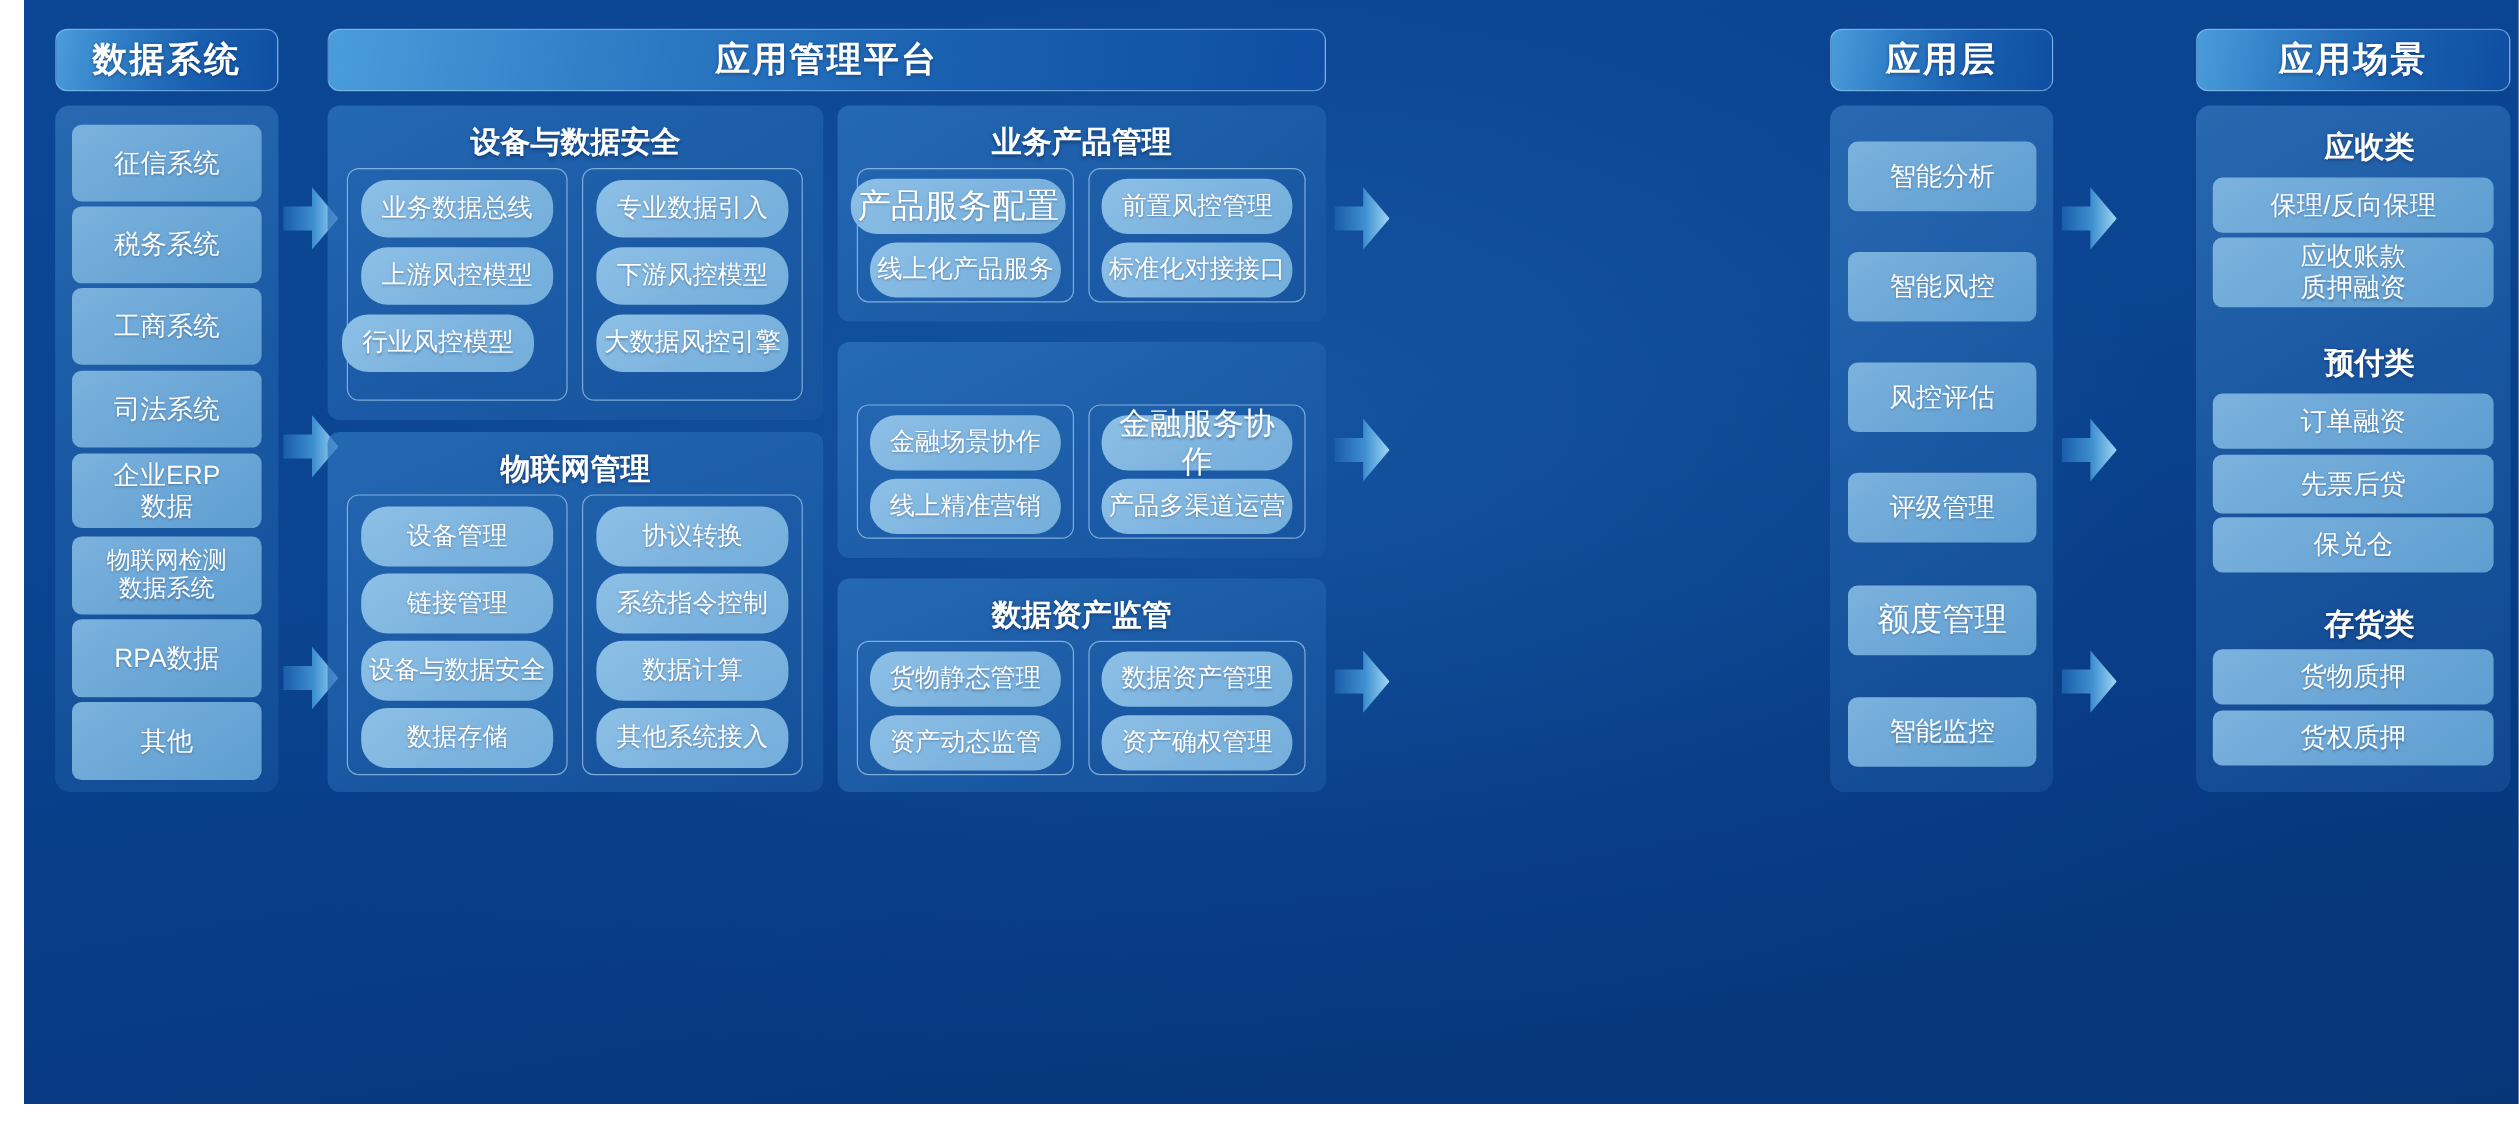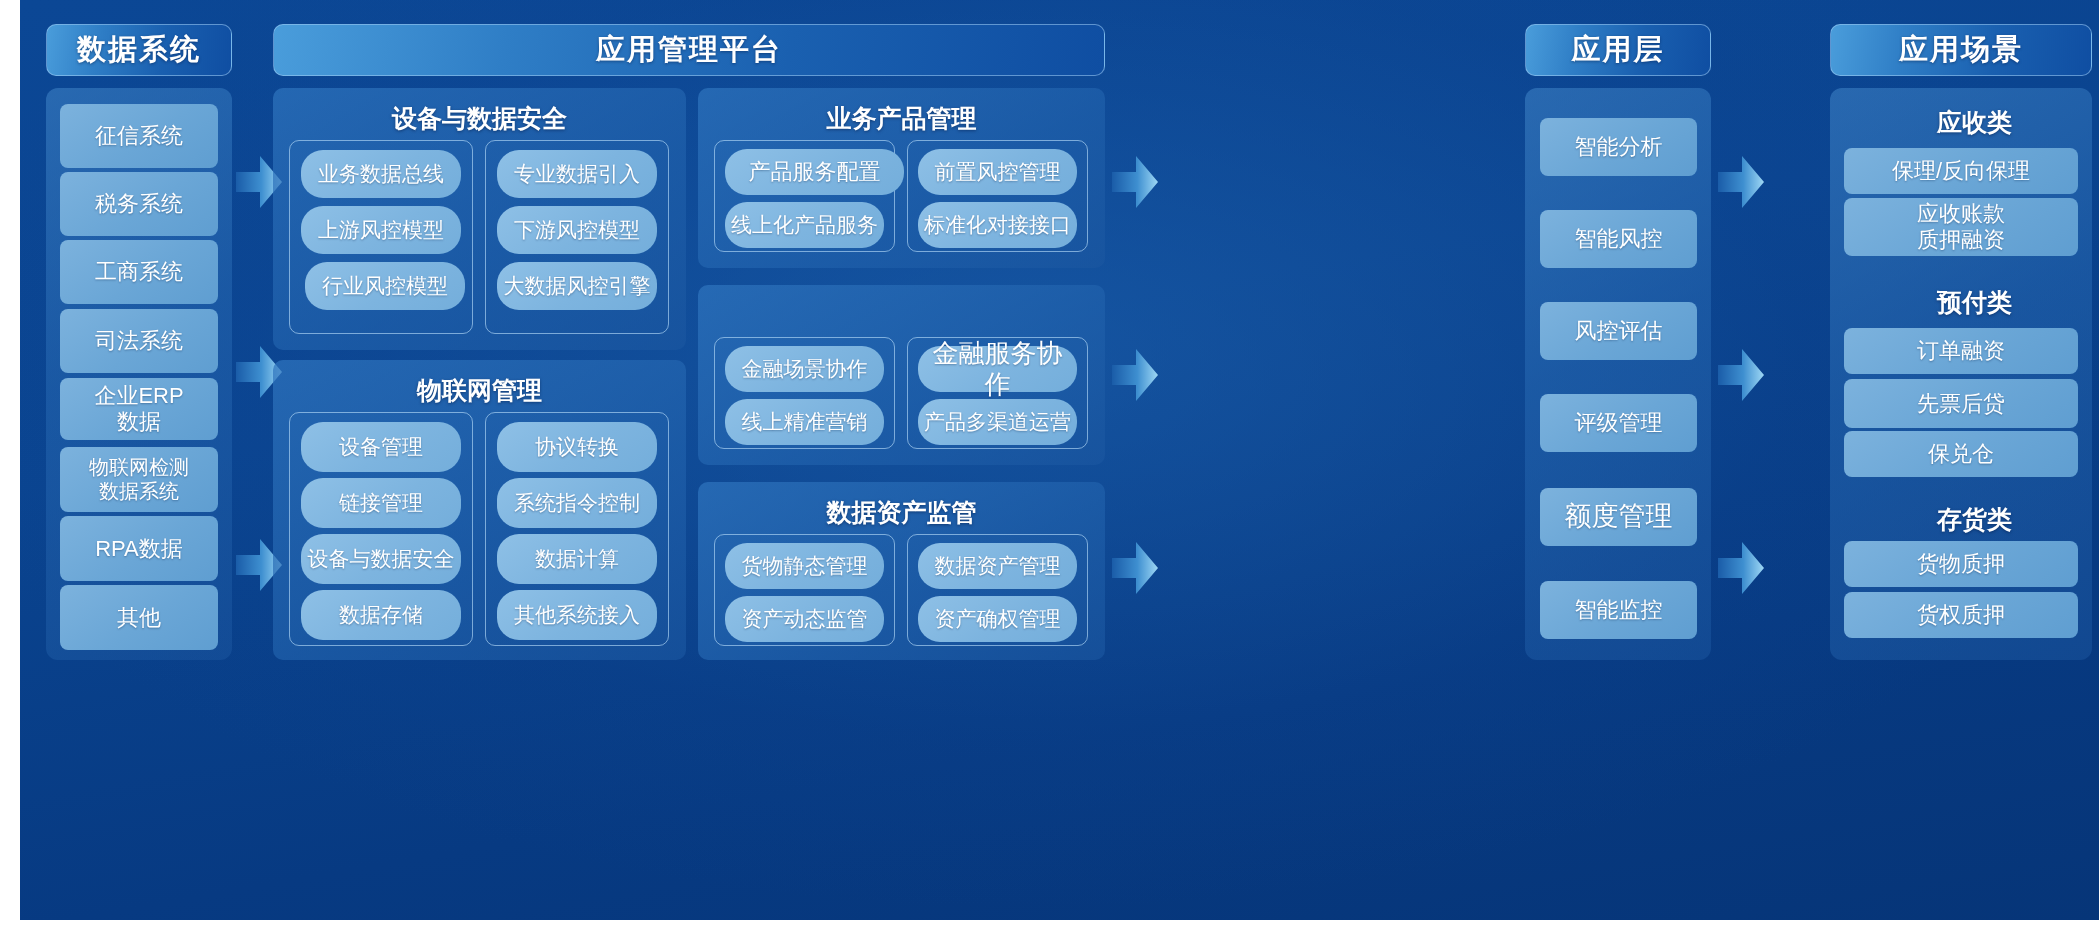--- a/index.html
+++ b/index.html
@@ -151,21 +151,21 @@
       <span>应用管理平台</span>
     </div>
 
     <div class="subcard" style="left:253px; top:88px; width:413px; height:262px;">
       <div class="subcard-title" style="top:14px; font-size:25px;">设备与数据安全</div>
       <div class="group-box" style="left:16px; top:52px; width:184px; height:194px;"></div>
       <div class="group-box" style="left:212px; top:52px; width:184px; height:194px;"></div>
 
       <div class="chip light" style="left:28px; top:62px; width:160px; height:48px; font-size:21px;">业务数据总线</div>
       <div class="chip light" style="left:28px; top:118px; width:160px; height:48px; font-size:21px;">上游风控模型</div>
-      <div class="chip light" style="left:32px; top:174px; width:160px; height:48px; font-size:21px;text-align:center;">行业风控模型</div>
+      <div class="chip light" style="left:12px; top:174px; width:160px; height:48px; font-size:21px;text-align:center;">行业风控模型</div>
 
       <div class="chip light" style="left:224px; top:62px; width:160px; height:48px; font-size:21px;">专业数据引入</div>
       <div class="chip light" style="left:224px; top:118px; width:160px; height:48px; font-size:21px;">下游风控模型</div>
       <div class="chip light" style="left:224px; top:174px; width:160px; height:48px; font-size:21px;">大数据风控引擎</div>
     </div>
 
     <div class="subcard" style="left:253px; top:360px; width:413px; height:300px;">
       <div class="subcard-title" style="top:14px; font-size:25px;">物联网管理</div>
       <div class="group-box" style="left:16px; top:52px; width:184px; height:234px;"></div>
       <div class="group-box" style="left:212px; top:52px; width:184px; height:234px;"></div>
@@ -179,21 +179,21 @@
       <div class="chip light" style="left:224px; top:118px; width:160px; height:50px; font-size:21px;">系统指令控制</div>
       <div class="chip light" style="left:224px; top:174px; width:160px; height:50px; font-size:21px;">数据计算</div>
       <div class="chip light" style="left:224px; top:230px; width:160px; height:50px; font-size:21px;">其他系统接入</div>
     </div>
 
     <div class="subcard" style="left:678px; top:88px; width:407px; height:180px;">
       <div class="subcard-title" style="top:14px; font-size:25px;">业务产品管理</div>
       <div class="group-box" style="left:16px; top:52px; width:181px; height:112px;"></div>
       <div class="group-box" style="left:209px; top:52px; width:181px; height:112px;"></div>
 
-      <div class="chip light" style="left:27px; top:61px; width:179px; height:46px; font-size:22px;">产品服务配置</div>
+      <div class="chip light" style="left:11px; top:61px; width:179px; height:46px; font-size:28px;">产品服务配置</div>
       <div class="chip light" style="left:27px; top:114px; width:159px; height:46px; font-size:21px;">线上化产品服务</div>
 
       <div class="chip light" style="left:220px; top:61px; width:159px; height:46px; font-size:21px;">前置风控管理</div>
       <div class="chip light" style="left:220px; top:114px; width:159px; height:46px; font-size:21px;">标准化对接接口</div>
     </div>
 
     <div class="subcard" style="left:678px; top:285px; width:407px; height:180px;">
       <div class="group-box" style="left:16px; top:52px; width:181px; height:112px;"></div>
       <div class="group-box" style="left:209px; top:52px; width:181px; height:112px;"></div>
 

